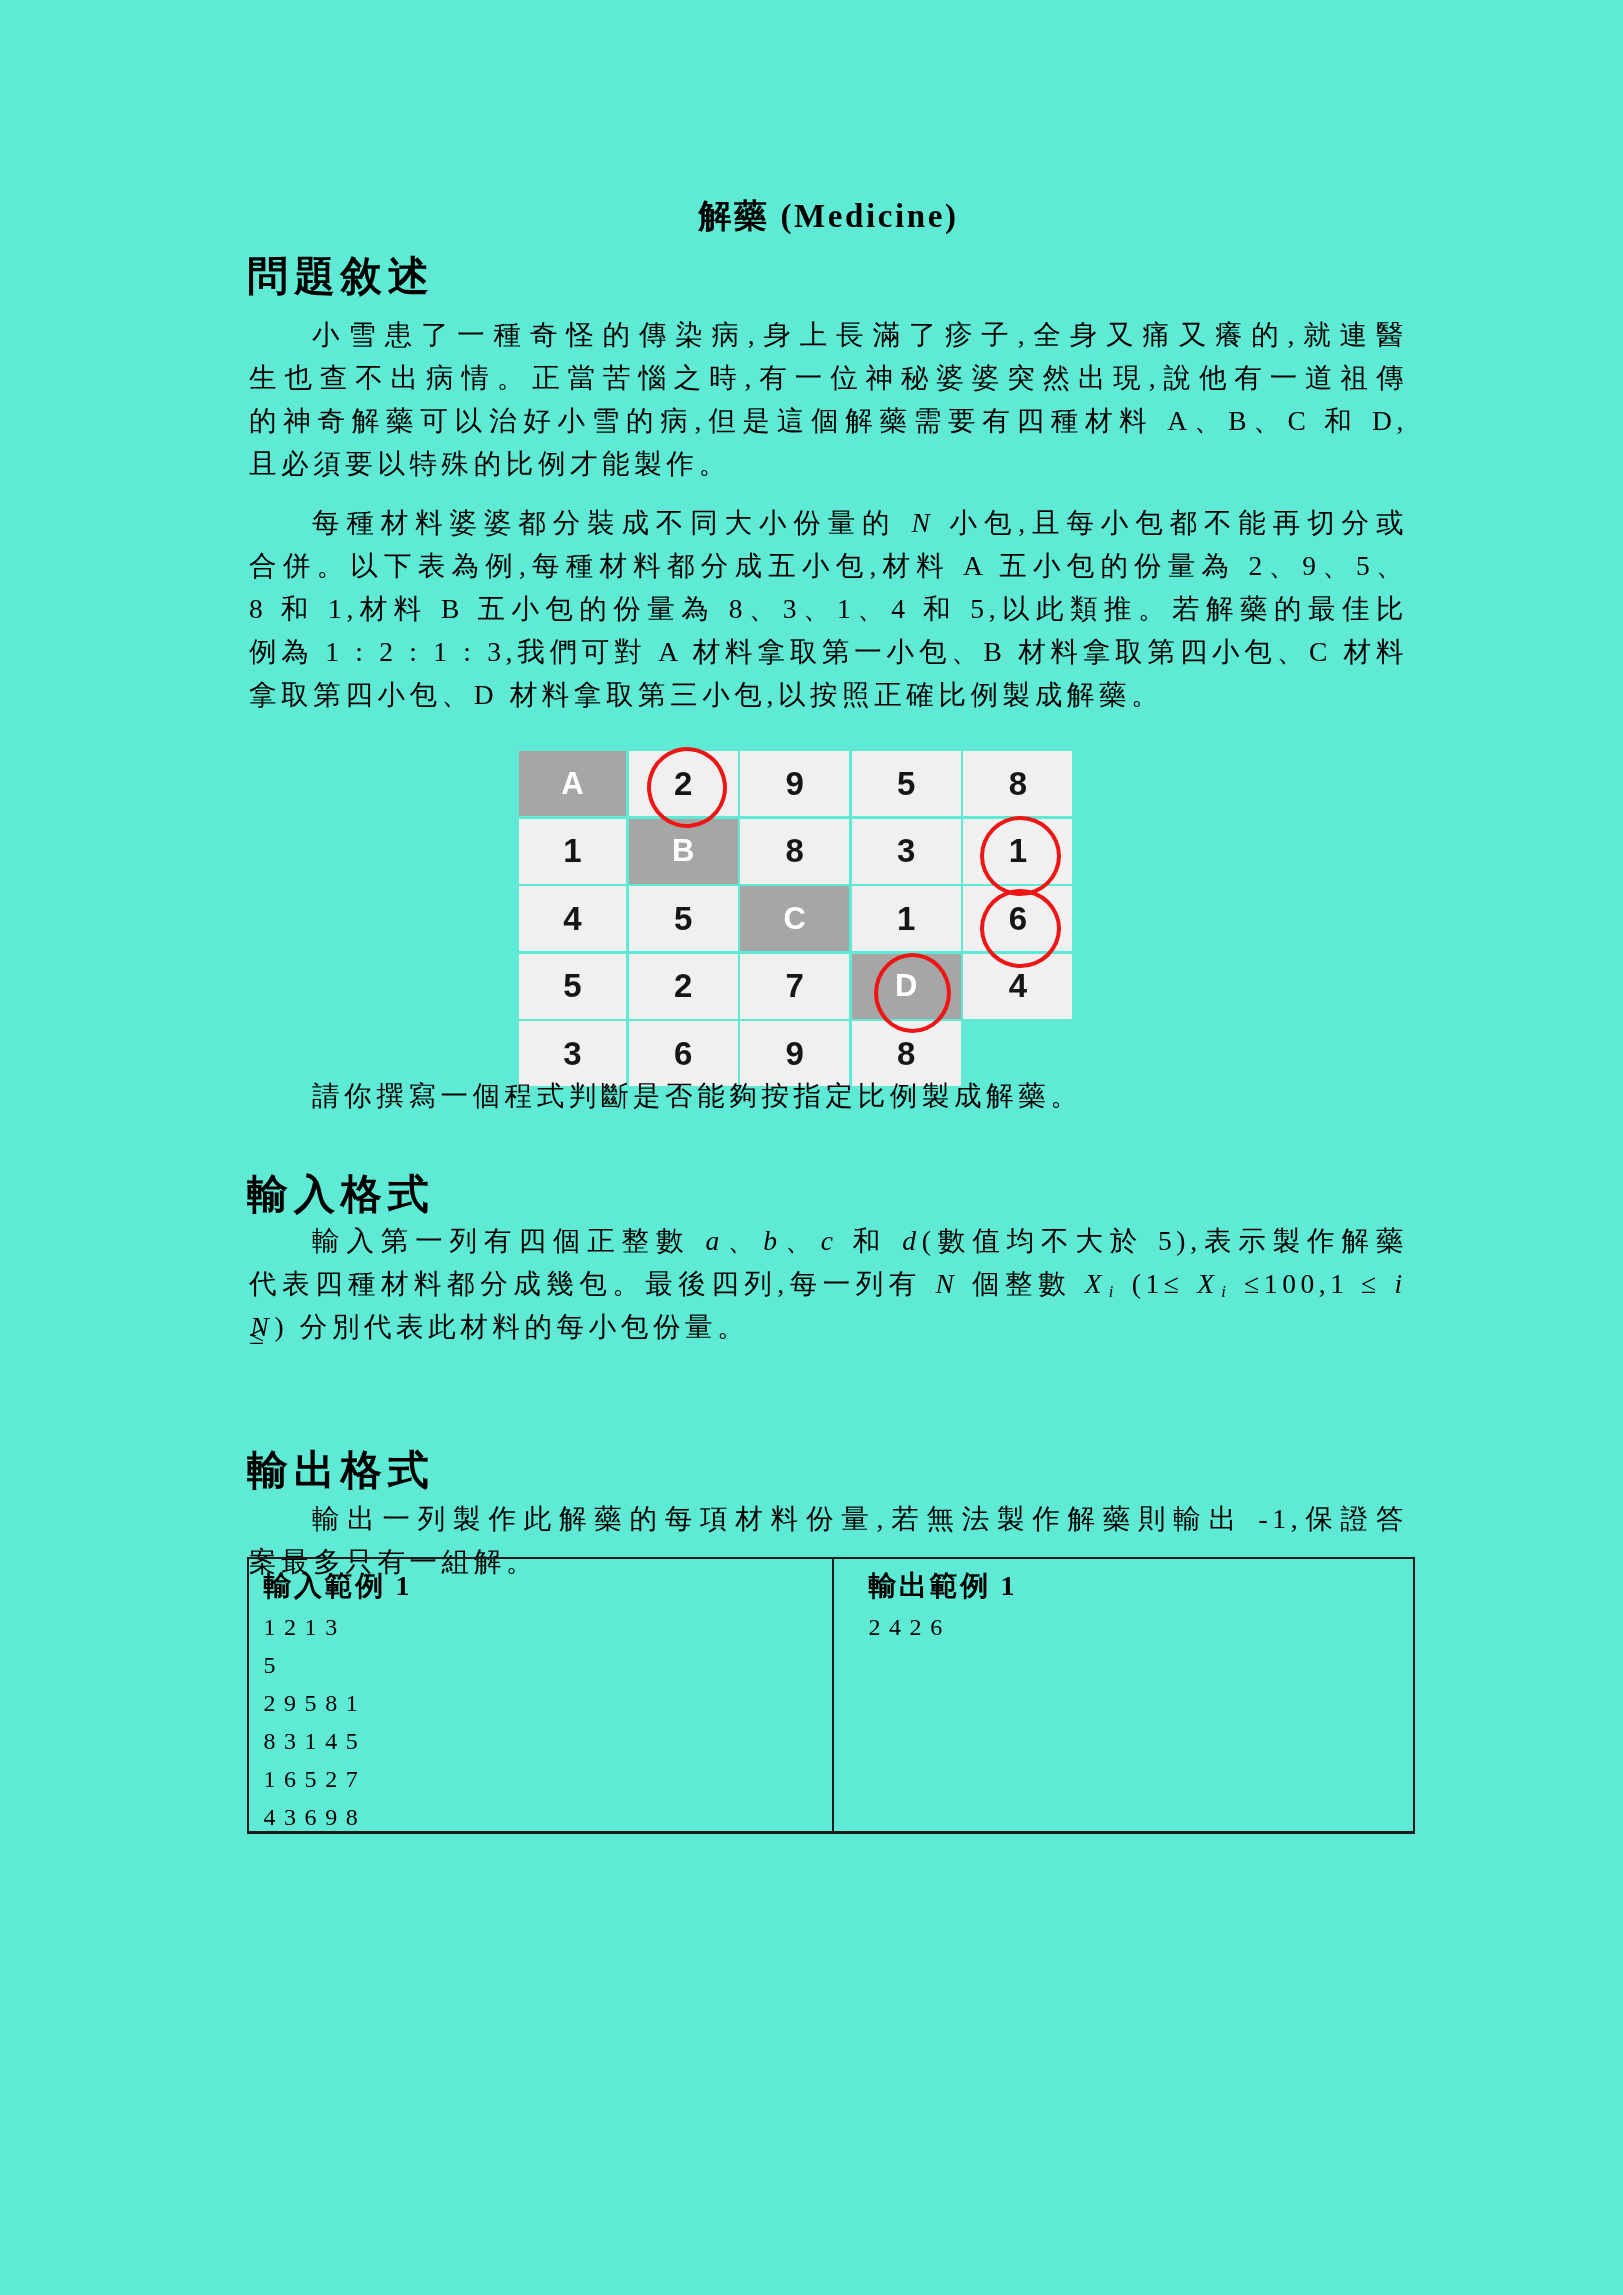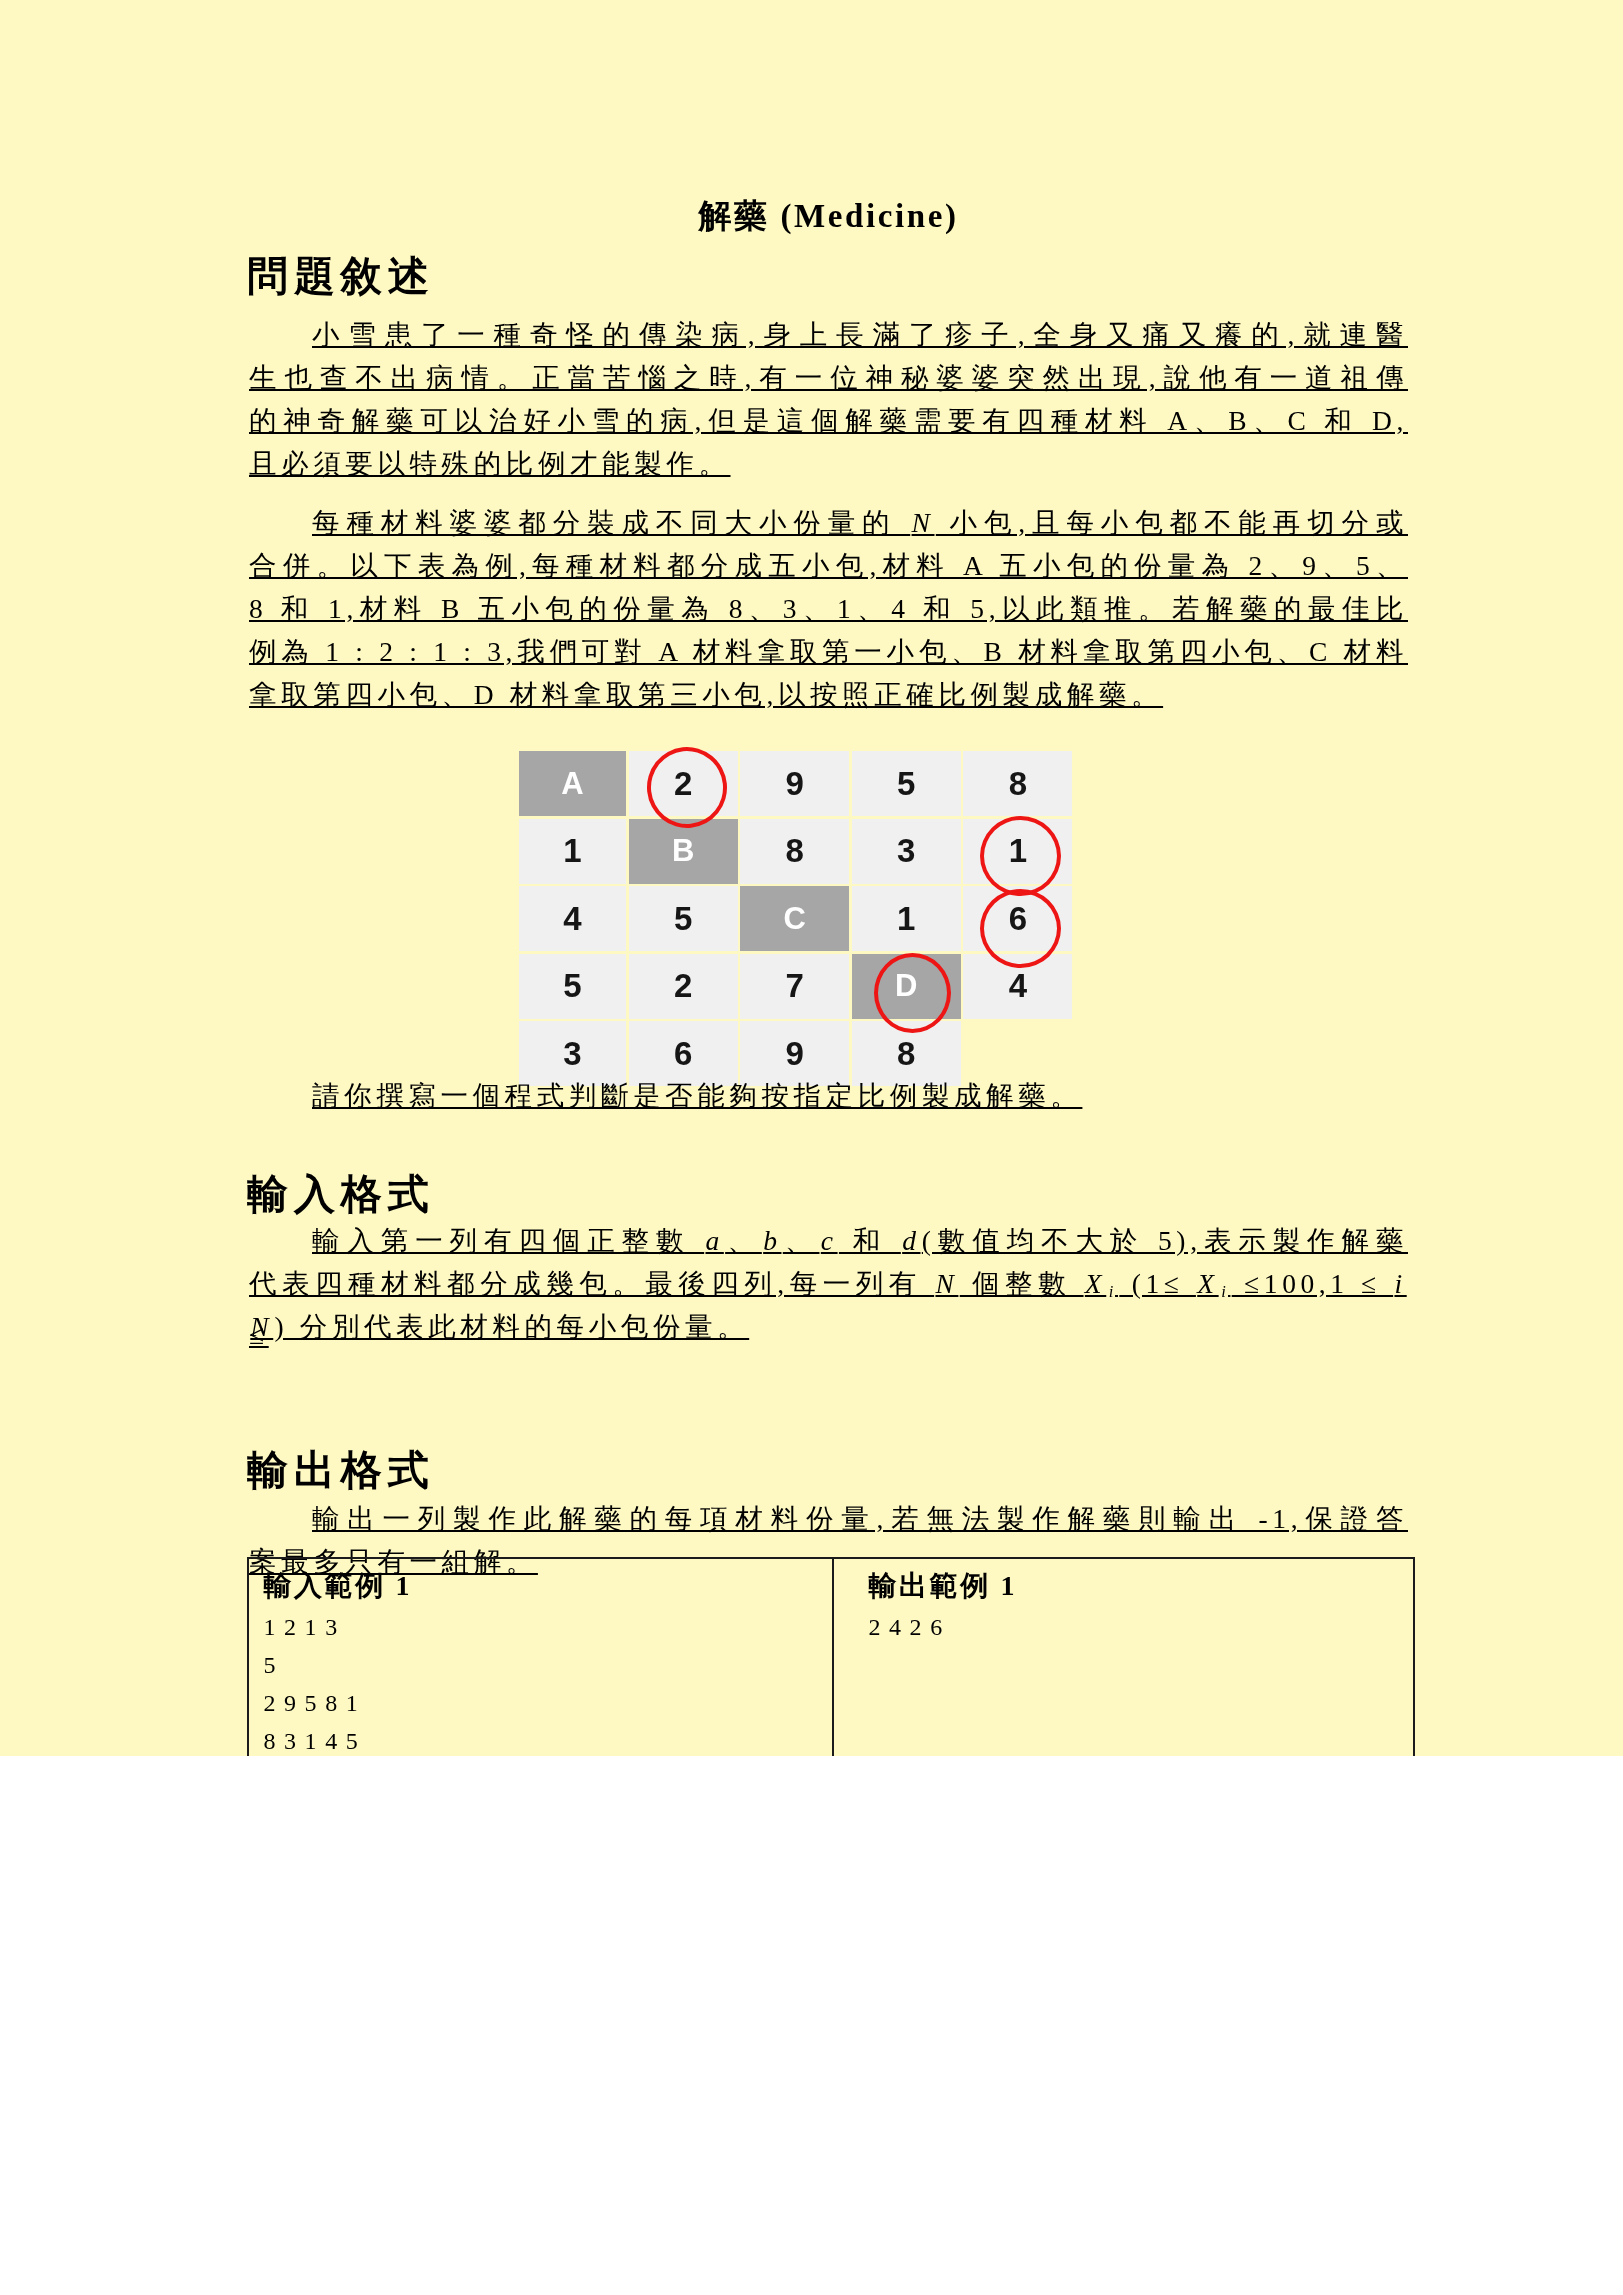--- a/index.html
+++ b/index.html
@@ -1,29 +1,29 @@
 <!DOCTYPE html>
 <html style="font-size:10.5px"><head>
 <meta charset="utf-8">
 <style>
   html,body{margin:0;padding:0;background:#ffffff;}
-  .page{position:relative;width:1623px;height:1756px;background:#fef9c3;overflow:hidden;
+  .page{position:relative;width:1623px;height:2295px;background:#5eead4;overflow:hidden;
         font-family:"Liberation Serif","DejaVu Serif",serif;color:#000;}
 
   .doc-title{position:absolute;left:249px;top:194px;width:1159px;text-align:center;
              font-size:33px;font-weight:700;letter-spacing:2.6px;white-space:nowrap;}
 
   .sec-heading{position:absolute;left:247px;font-size:41px;font-weight:700;letter-spacing:5.9px;white-space:nowrap;}
   .h-problem{top:249px;}
   .h-input{top:1167px;}
   .h-output{top:1443px;}
 
   .para{position:absolute;left:249px;width:1159px;font-size:27.5px;}
   .line{height:43px;line-height:43px;letter-spacing:4.6px;
-        text-align:justify;text-align-last:justify;text-decoration:underline;}
+        text-align:justify;text-align-last:justify;}
   .line.last{text-align:left;text-align-last:left;}
   .line.indent{padding-left:63px;}
   .line i{font-family:"Liberation Serif","DejaVu Serif",serif;font-style:italic;padding:0 1.3px;}
   .sub{font-size:0.6em;vertical-align:-0.25em;}
 
   .p-story{top:313px;}
   .p-packs{top:501px;}
   .p-task{top:1074px;}
   .p-inputfmt{top:1219px;}
   .p-outputfmt{top:1497px;}

